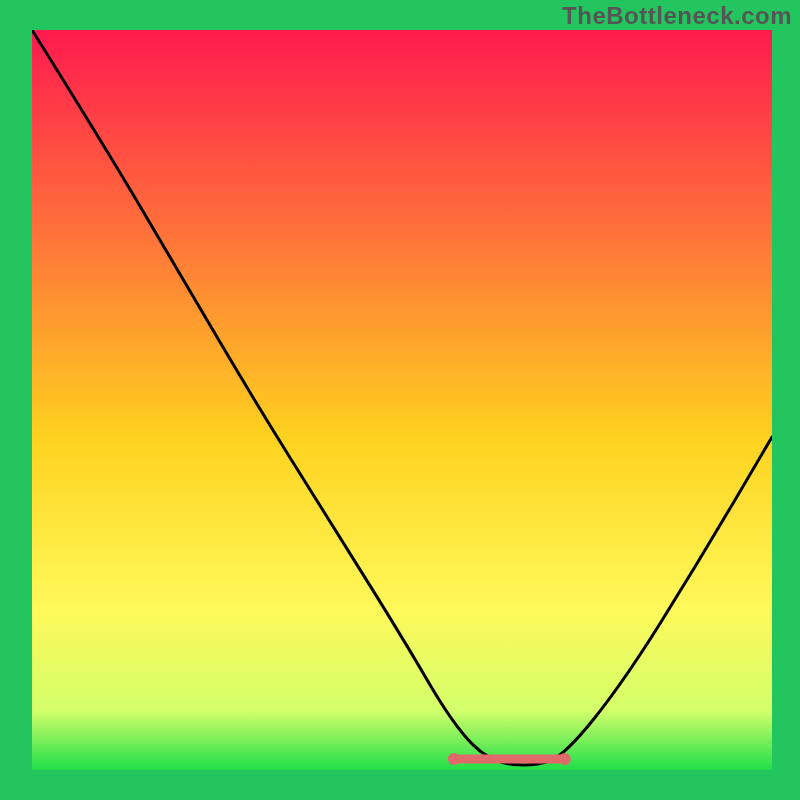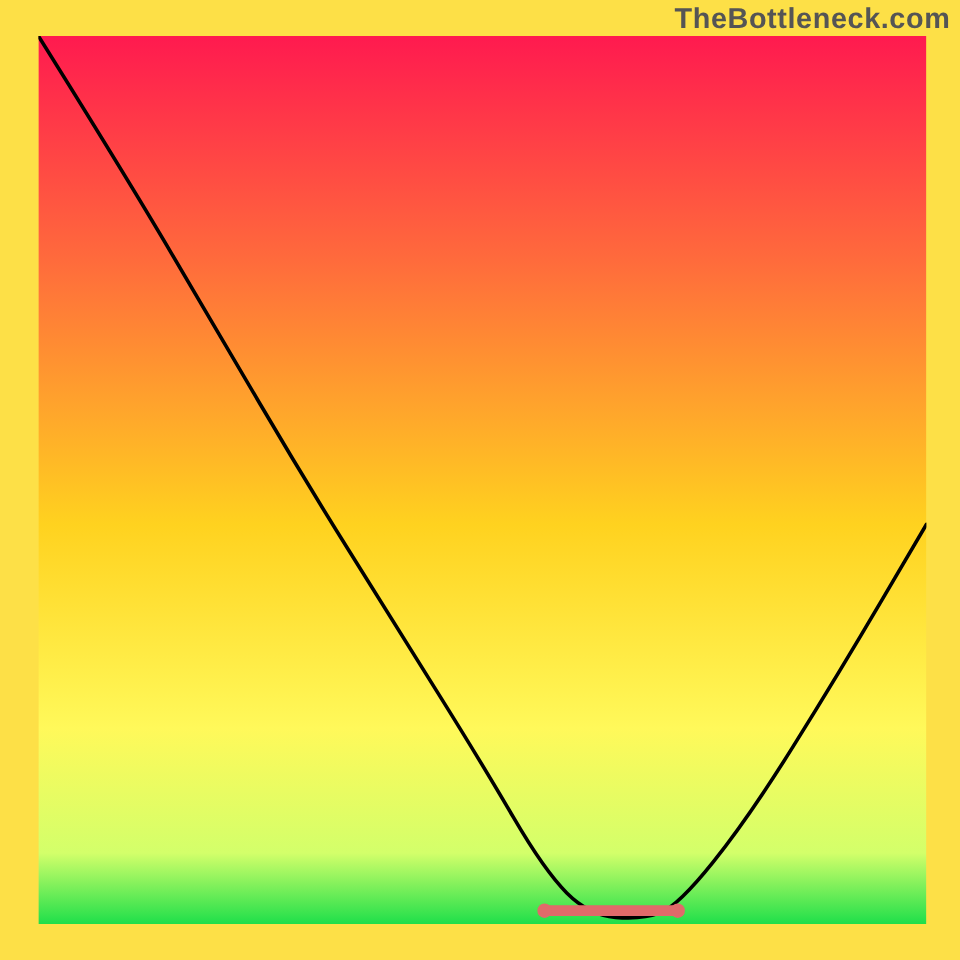--- a/index.html
+++ b/index.html
@@ -8,21 +8,21 @@
     width: 800px;
     height: 800px;
     background: #000;
     font-family: Arial, Helvetica, sans-serif;
     overflow: hidden;
   }
   .frame {
     position: relative;
     width: 800px;
     height: 800px;
-    background: #fde047;
+    background: #22c55e;
   }
   .watermark {
     position: absolute;
     top: 2px;
     right: 8px;
     color: #555;
     font-size: 24px;
     font-weight: bold;
     letter-spacing: 0.5px;
     z-index: 5;

